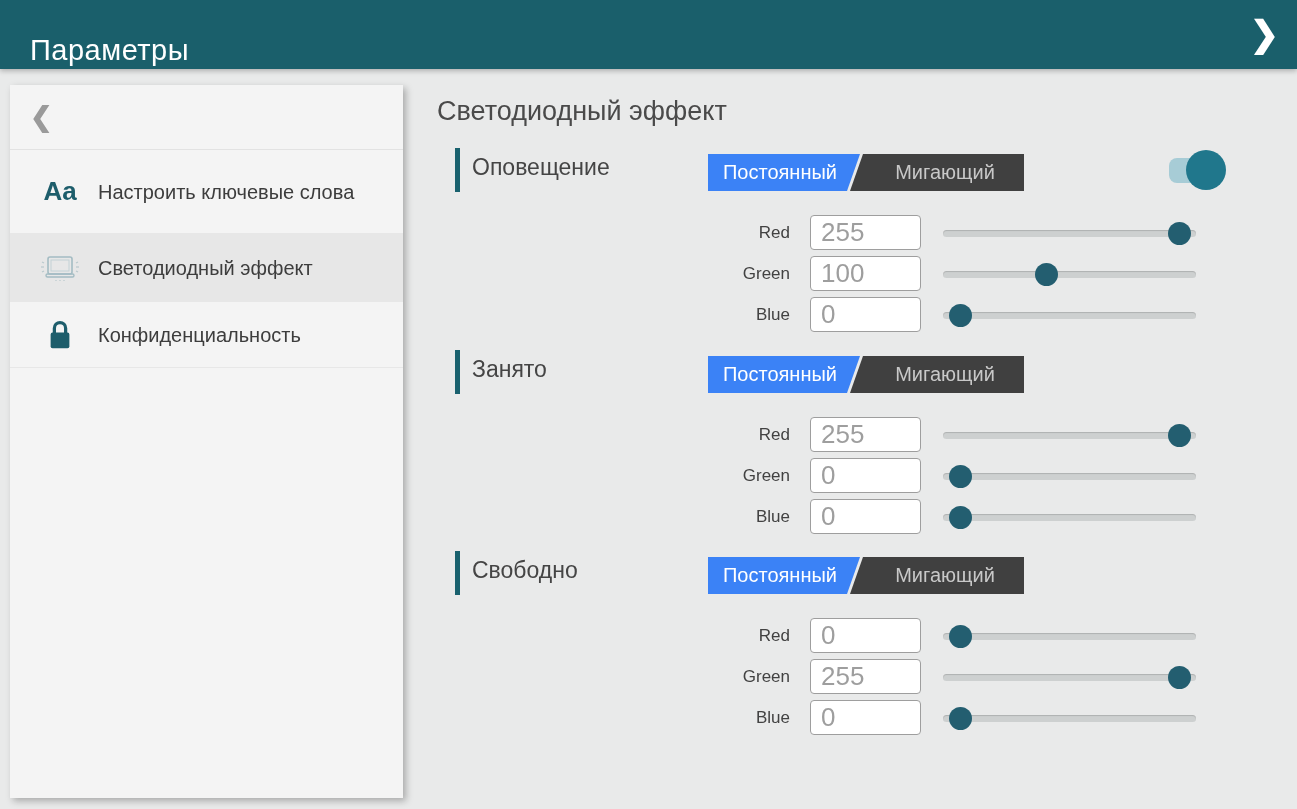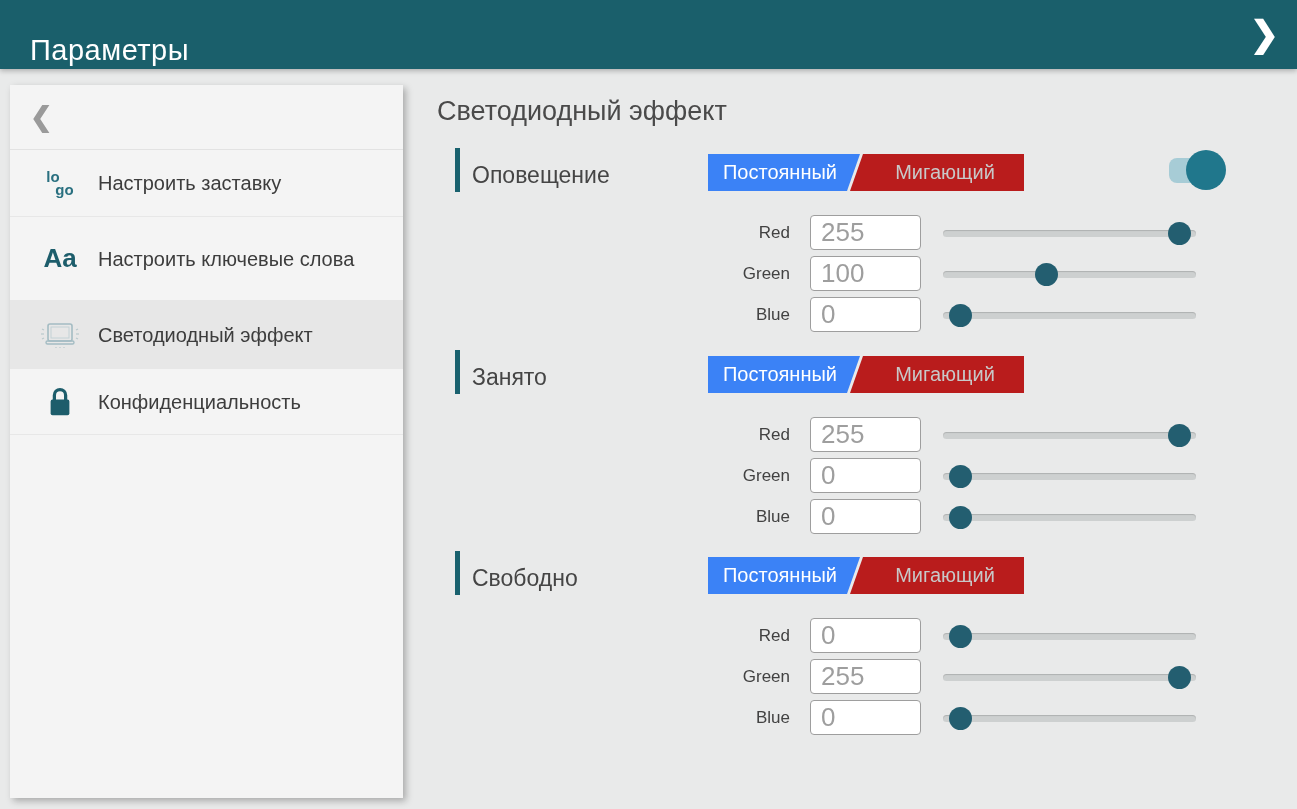--- a/index.html
+++ b/index.html
@@ -52,33 +52,33 @@
   .logo-icon{color:#2a7080;font-size:15px;font-weight:bold;line-height:13px;}
   .logo-icon .l2{margin-left:9px;display:block;}
   .aa-icon{color:#1d5d6b;font-size:26px;font-weight:bold;}
   
   .main{position:absolute;left:437px;top:96px;width:830px;height:700px;}
   .main-title{font-size:27px;color:#4a4a4a;margin:0;font-weight:normal;}
   .section{position:absolute;left:0;width:100%;height:190px;}
   .sec0{top:50px;} .sec1{top:252px;} .sec2{top:453px;}
   .sec-head{position:relative;height:46px;}
   .sec-bar{position:absolute;left:18px;top:2px;width:5px;height:44px;background:#19616e;}
-  .sec-title{position:absolute;left:35px;top:16px;font-size:23px;color:#454545;}
+  .sec-title{position:absolute;left:35px;top:8px;font-size:23px;color:#454545;}
   
   .segmented{position:absolute;left:271px;top:8px;width:316px;height:37px;}
   .seg-active{
     position:absolute;left:0;top:0;height:37px;width:152px;
     background:#3b82f6;color:#ffffff;
     clip-path:polygon(0 0,100% 0,calc(100% - 13px) 100%,0 100%);
     display:flex;align-items:center;justify-content:center;
     font-size:20px;padding-right:8px;box-sizing:border-box;cursor:pointer;
   }
   .seg-inactive{
     position:absolute;left:142px;top:0;height:37px;width:174px;
-    background:#b91c1c;color:#c8c8c8;
+    background:#404040;color:#c8c8c8;
     clip-path:polygon(13px 0,100% 0,100% 100%,0 100%);
     display:flex;align-items:center;justify-content:center;
     font-size:20px;padding-left:16px;box-sizing:border-box;cursor:pointer;
   }
   
   .toggle{position:absolute;left:732px;top:4px;width:58px;height:40px;cursor:pointer;}
   .toggle-track{
     position:absolute;left:0;top:8px;width:50px;height:25px;
     background:#a7ccd6;border-radius:8px;
   }
@@ -115,26 +115,20 @@
 <div class="header">
   <div class="header-title">Параметры</div>
   <div class="header-chevron">❯</div>
 </div>
 
 <div class="sidebar">
   <div class="side-back">
     <span class="side-back-glyph">❮</span>
   </div>
 
-  <div class="side-item" style="height:67px;">
-    <span class="side-icon">
-      <span class="logo-icon"><span>lo</span><span class="l2">go</span></span>
-    </span>
-    <span class="side-label">Настроить заставку</span>
-  </div>
 
   <div class="side-item" style="height:84px;">
     <span class="side-icon">
       <span class="aa-icon">Aa</span>
     </span>
     <span class="side-label">Настроить ключевые слова</span>
   </div>
 
   <div class="side-item selected" style="height:68px;">
     <span class="side-icon">

